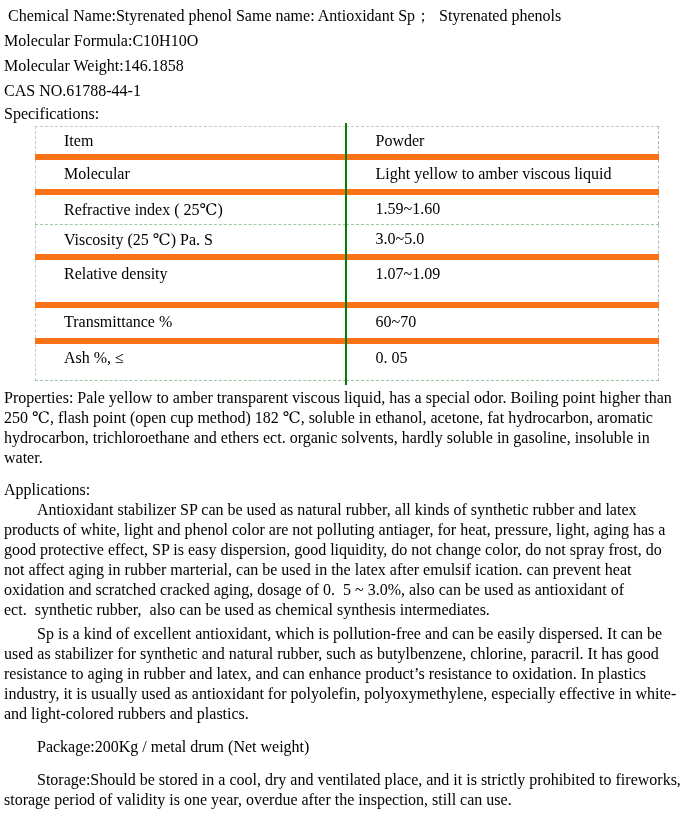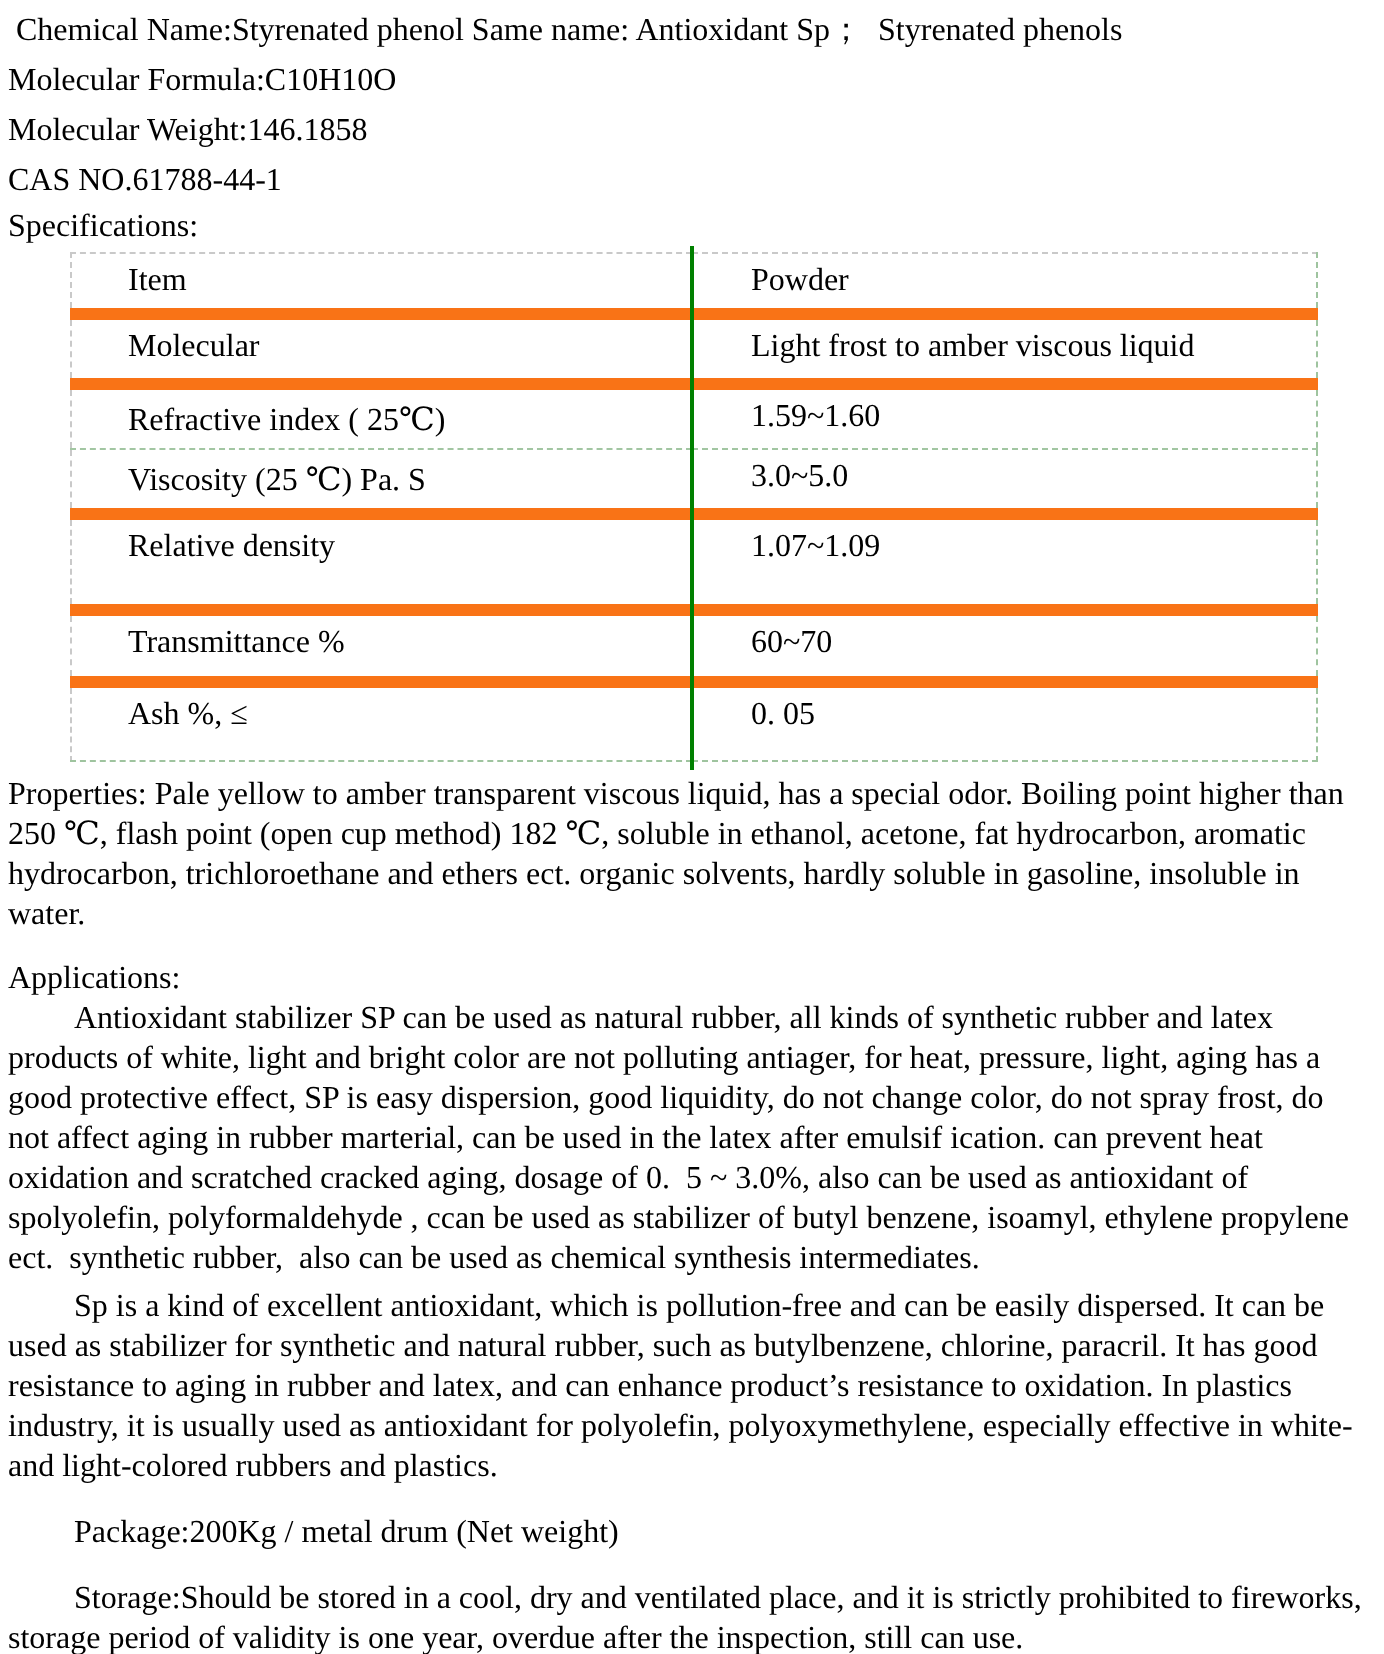--- a/index.html
+++ b/index.html
@@ -64,21 +64,21 @@
           <col class="c1">
           <col class="c2">
         </colgroup>
       <tbody>
           <tr class="r1 sep">
         <td>Item</td>
         <td class="val">Powder</td>
       </tr>
       <tr class="r2 sep">
         <td>Molecular</td>
-        <td class="val">Light frost to amber viscous liquid</td>
+        <td class="val">Light yellow to amber viscous liquid</td>
       </tr>
       <tr class="r3 dsh">
         <td>Refractive index ( 25℃)</td>
         <td class="val">1.59~1.60</td>
       </tr>
       <tr class="r4 sep">
         <td>Viscosity (25 ℃) Pa. S</td>
         <td class="val">3.0~5.0</td>
       </tr>
       <tr class="r5 sep">
@@ -101,25 +101,24 @@
     <div class="pline">Properties: Pale yellow to amber transparent viscous liquid, has a special odor. Boiling point higher than</div>
     <div class="pline">250 ℃, flash point (open cup method) 182 ℃, soluble in ethanol, acetone, fat hydrocarbon, aromatic</div>
     <div class="pline">hydrocarbon, trichloroethane and ethers ect. organic solvents, hardly soluble in gasoline, insoluble in</div>
     <div class="pline">water.</div>
   </div>
 
   <div class="pline apps-heading">Applications:</div>
 
   <div class="para1">
     <div class="pline fl">Antioxidant stabilizer SP can be used as natural rubber, all kinds of synthetic rubber and latex</div>
-    <div class="pline">products of white, light and bright color are not polluting antiager, for heat, pressure, light, aging has a</div>
+    <div class="pline">products of white, light and phenol color are not polluting antiager, for heat, pressure, light, aging has a</div>
     <div class="pline">good protective effect, SP is easy dispersion, good liquidity, do not change color, do not spray frost, do</div>
     <div class="pline">not affect aging in rubber marterial, can be used in the latex after emulsif ication. can prevent heat</div>
     <div class="pline">oxidation and scratched cracked aging, dosage of 0.  5 ~ 3.0%, also can be used as antioxidant of</div>
-    <div class="pline">spolyolefin, polyformaldehyde , ccan be used as stabilizer of butyl benzene, isoamyl, ethylene propylene</div>
     <div class="pline">ect.  synthetic rubber,  also can be used as chemical synthesis intermediates.</div>
   </div>
 
   <div class="para2">
     <div class="pline fl">Sp is a kind of excellent antioxidant, which is pollution-free and can be easily dispersed. It can be</div>
     <div class="pline">used as stabilizer for synthetic and natural rubber, such as butylbenzene, chlorine, paracril. It has good</div>
     <div class="pline">resistance to aging in rubber and latex, and can enhance product’s resistance to oxidation. In plastics</div>
     <div class="pline">industry, it is usually used as antioxidant for polyolefin, polyoxymethylene, especially effective in white-</div>
     <div class="pline">and light-colored rubbers and plastics.</div>
   </div>

